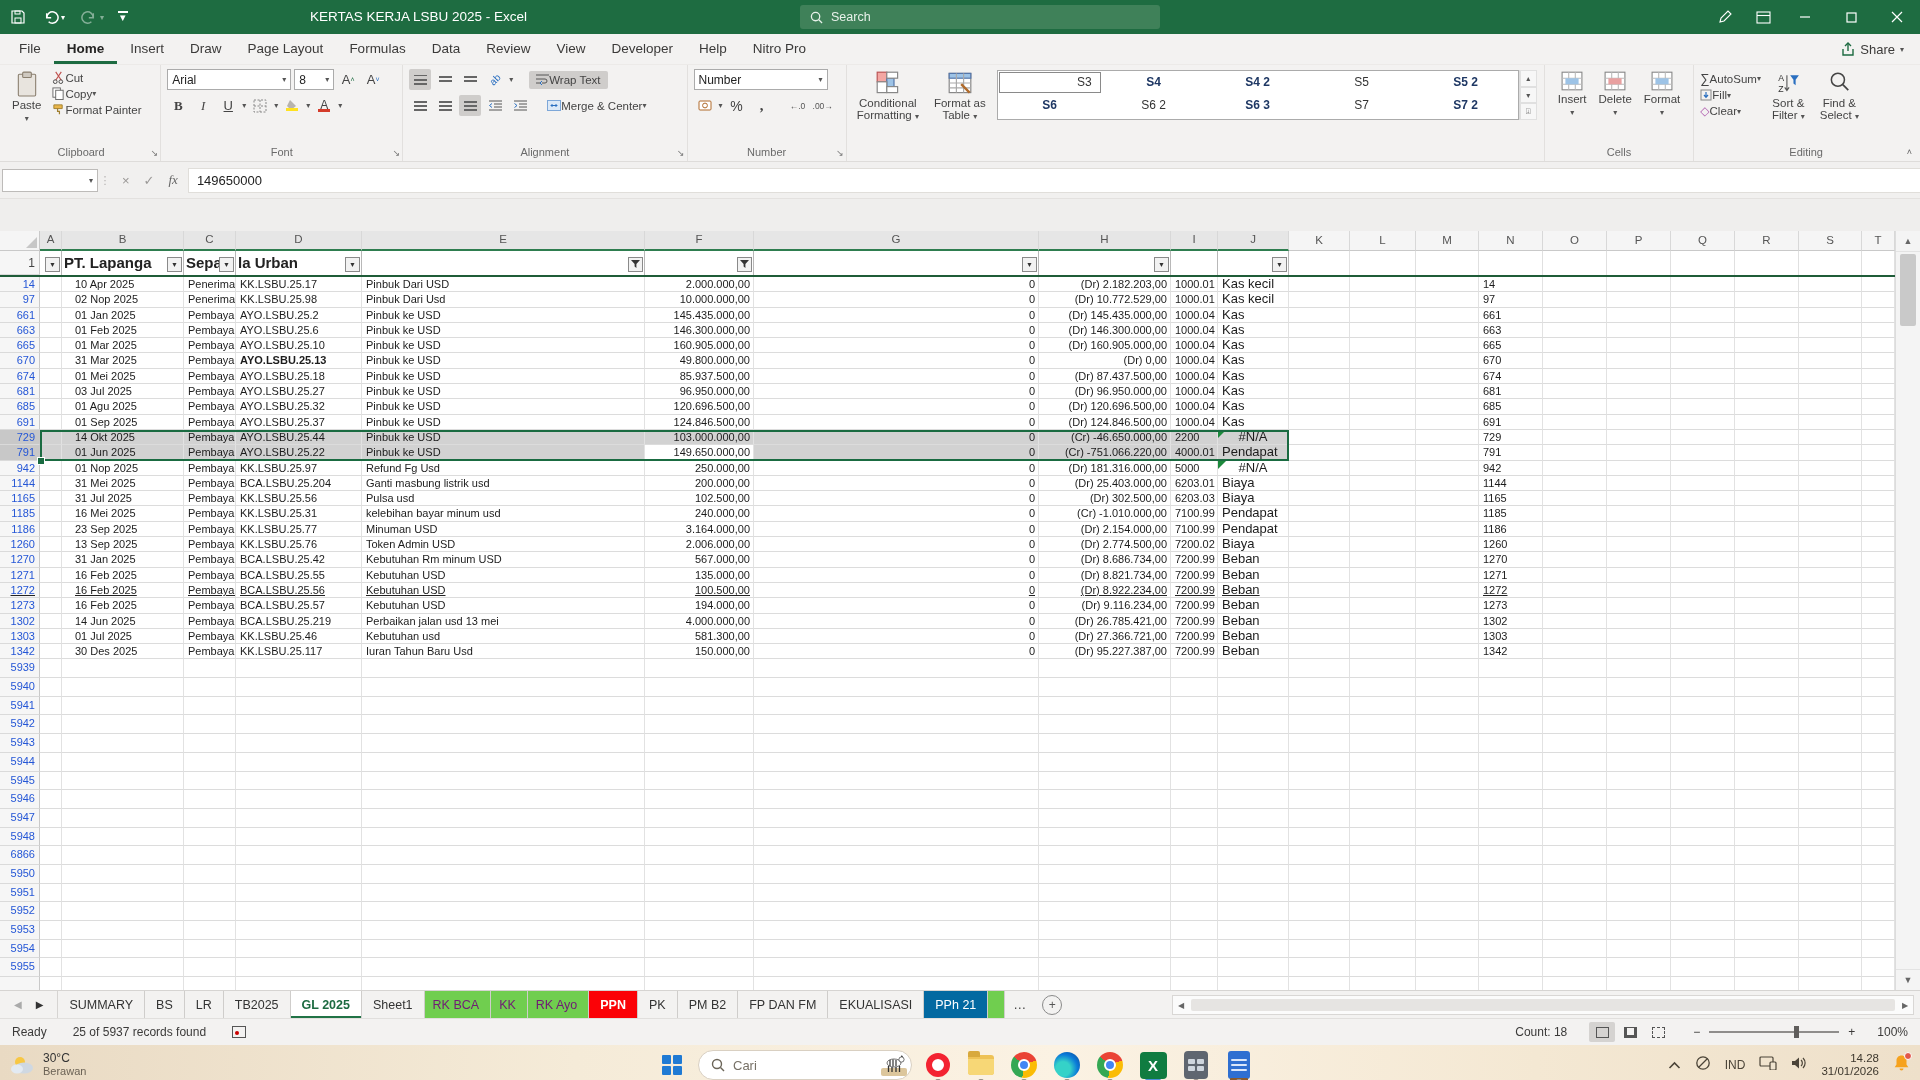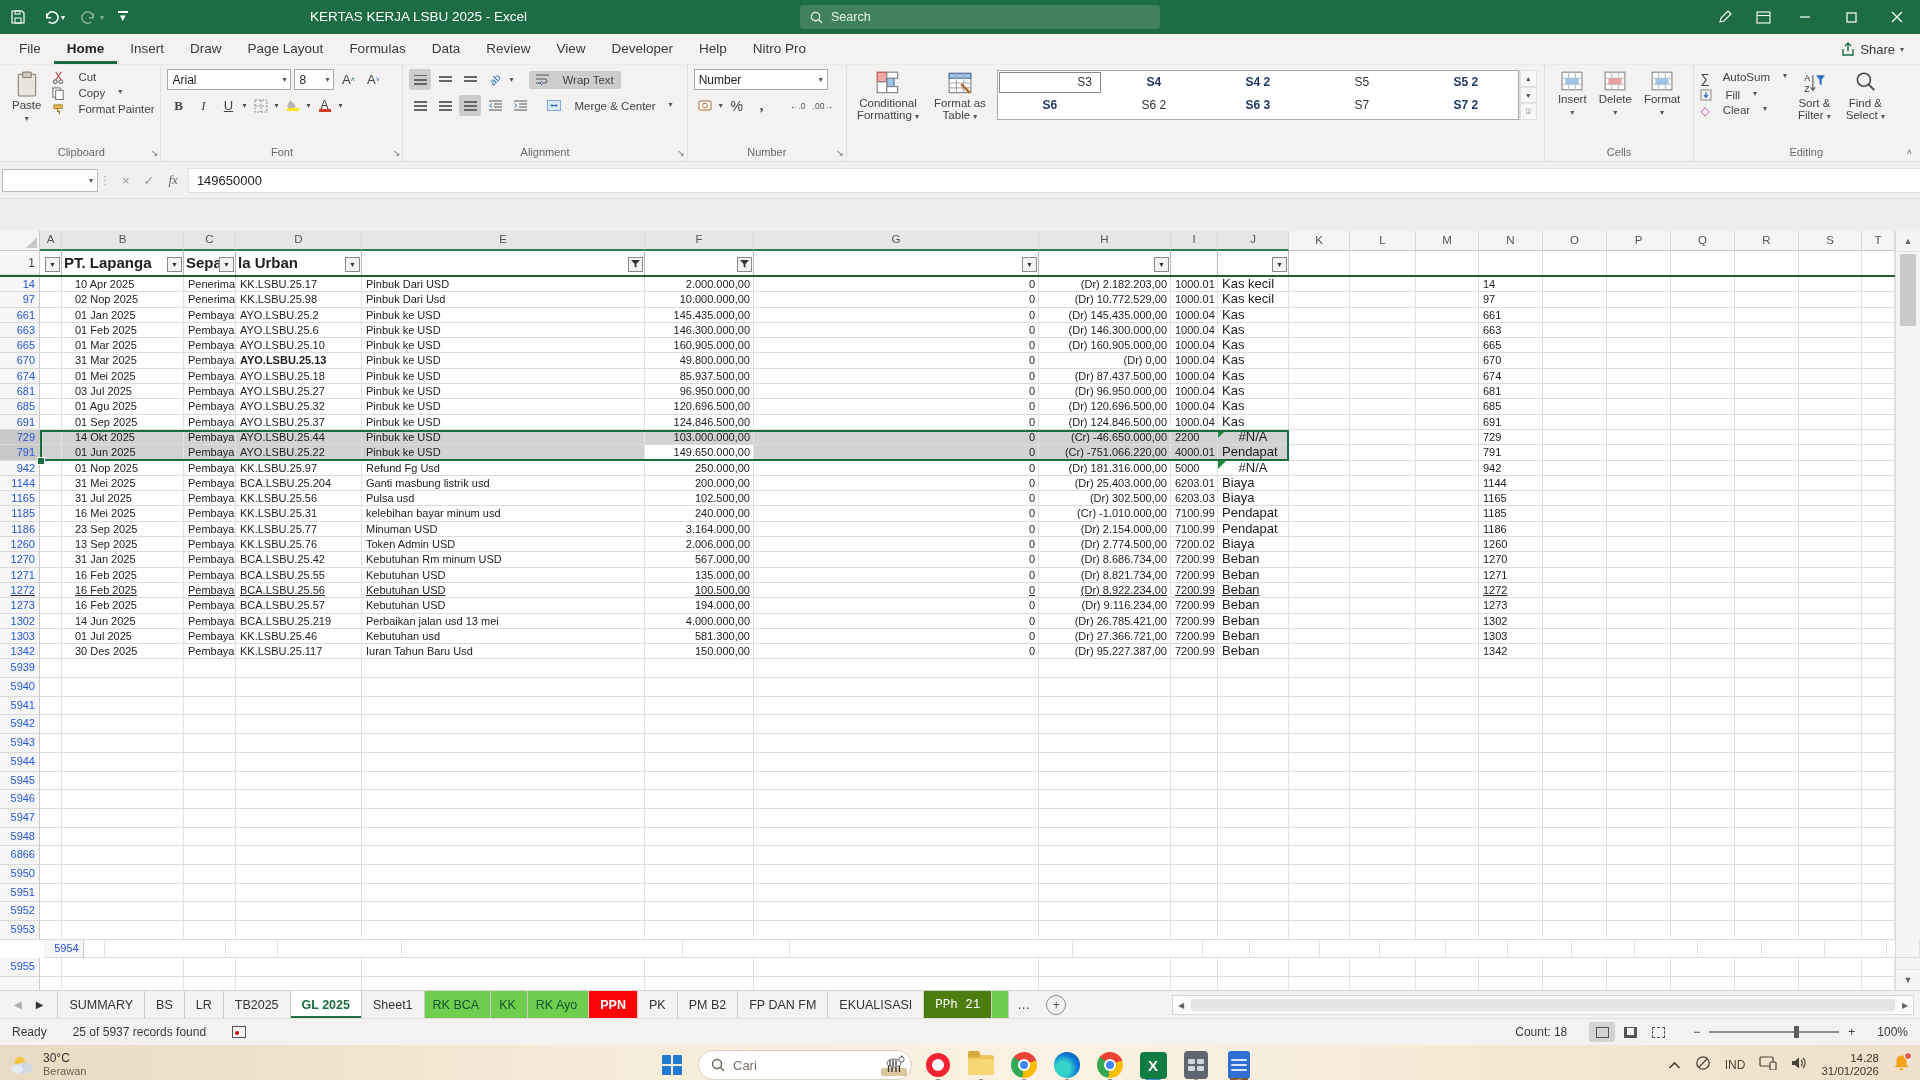--- a/index.html
+++ b/index.html
@@ -26,21 +26,21 @@
   .share{margin-left:auto;display:flex;align-items:center;gap:5px;padding:0 16px;font-size:13px;color:#3b3a39;}
 
   
   .ribbon{height:96px;background:#f3f2f1;display:flex;align-items:stretch;padding:0 2px;border-bottom:1px solid #dedcda;position:relative;}
   .rgroup{position:relative;display:flex;flex-direction:column;border-right:1px solid #e2e0de;padding:4px 6px 0;}
   .rgc{flex:1;display:flex;gap:7px;align-items:flex-start;}
   .rgl{height:17px;line-height:17px;text-align:center;font-size:11px;color:#6a6a6a;}
   .dl{position:absolute;right:2px;bottom:3px;font-size:9px;color:#777;}
   .bigbtn{display:flex;flex-direction:column;align-items:center;gap:2px;font-size:11.5px;color:#444;padding:2px 4px;text-align:center;line-height:12px;}
   .smallstack{display:flex;flex-direction:column;gap:3px;padding-top:2px;}
-  .sitem{display:flex;gap:13px;font-size:11.5px;color:#444;white-space:nowrap;}
+  .sitem{display:flex;align-items:center;gap:0;font-size:11.5px;color:#444;white-space:nowrap;}
   .combo{background:#fff;border:1px solid #ababab;height:21px;display:flex;align-items:center;font-size:12px;color:#222;padding:0 4px;box-sizing:border-box;}
   .combo .drop{margin-left:auto;}
   .drop{font-size:8px;color:#555;}
   .ric{height:21px;min-width:20px;display:flex;align-items:center;justify-content:center;font-size:13px;color:#444;padding:0 1px;}
   .on{background:#cfcdcb;border-radius:2px;}
   .frow{display:flex;align-items:center;gap:3px;}
   .lns{width:13px;height:10px;background:repeating-linear-gradient(to bottom,#666 0 1.5px,transparent 1.5px 4.2px);}
   .ubar{display:inline-block;width:12px;height:3px;margin-top:-2px;}
   .glyB{font-weight:700;font-family:"Liberation Serif",serif;}
   .glyI{font-style:italic;font-family:"Liberation Serif",serif;}
@@ -96,23 +96,23 @@
   .vsbtn{height:20px;display:flex;align-items:center;justify-content:center;font-size:9px;color:#666;border-bottom:1px solid #e3e3e3;}
   .vsthumb{margin:2px 4px;height:72px;background:#c9c9c9;border-radius:2px;}
   .vsdown{position:absolute;bottom:0;left:0;right:0;height:20px;display:flex;align-items:center;justify-content:center;font-size:9px;color:#666;border-top:1px solid #e3e3e3;}
 
   
   .tabbar{height:27px;background:#f3f2f1;border-top:1px solid #d6d4d2;display:flex;align-items:stretch;position:relative;}
   .tnav{display:flex;align-items:center;gap:14px;padding:0 14px;font-size:10px;color:#333;border-right:1px solid #d6d4d2;}
   .sheettabs{display:flex;align-items:stretch;}
   .stab{display:flex;align-items:center;padding:0 11px;font-size:12.5px;color:#333;border-right:1px solid #cfcdcb;white-space:nowrap;box-sizing:border-box;}
   .stab.active{background:#fff;color:#1d6b41;font-weight:700;box-shadow:inset 0 -2px 0 #217346;}
-  .stab.green{background:#70ce4f;color:#14532d;padding-left:8px;}
+  .stab.green{background:#70ce4f;color:#701a75;padding-left:8px;}
   .stab.red{background:#fb0207;color:#fff;font-weight:600;}
-  .stab.darkgreen{background:#4d7c0f;color:#fff;font-family:Liberation Mono, monospace;}
+  .stab.darkgreen{background:#0369a1;color:#fff;}
   .stab.partial{background:#70ce4f;width:17px;padding:0;}
   .tmore{display:flex;align-items:center;padding:0 8px;font-size:13px;color:#444;}
   .taddbtn{display:flex;align-items:center;justify-content:center;width:18px;height:18px;border:1px solid #8a8a8a;border-radius:50%;
     font-size:12px;color:#555;align-self:center;margin:0 8px;}
   .hscroll{position:absolute;right:6px;top:4px;width:740px;height:18px;background:#fbfbfb;border:1px solid #d9d7d5;display:flex;align-items:center;}
   .hsbtn{width:16px;height:100%;display:flex;align-items:center;justify-content:center;font-size:8px;color:#666;}
   .hsthumb{height:12px;flex:1;background:#e6e4e2;margin:0 2px;border-radius:2px;}
 
   
   .statusbar{height:26px;background:#f3f2f1;border-top:1px solid #e1dfdd;display:flex;align-items:center;font-size:12px;color:#3b3a39;padding:0 12px;gap:26px;}
@@ -1554,21 +1554,21 @@
         <div class="cell" style="width: 66px;"></div>
         <div class="cell" style="width: 63px;"></div>
         <div class="cell" style="width: 64px;"></div>
         <div class="cell" style="width: 64px;"></div>
         <div class="cell" style="width: 64px;"></div>
         <div class="cell" style="width: 64px;"></div>
         <div class="cell" style="width: 64px;"></div>
         <div class="cell" style="width: 63px;"></div>
         <div class="cell" style="width: 33px;"></div>
       </div>
-      <div class="grow" style="height: 18.7px; padding-left: 44px;">
+      <div class="grow" style="height: 18.7px;">
         <div class="rnum" style="line-height: 17.7px;">5954</div>
         <div class="cell" style="width: 22px;"></div>
         <div class="cell" style="width: 122px;"></div>
         <div class="cell" style="width: 52px;"></div>
         <div class="cell" style="width: 126px;"></div>
         <div class="cell" style="width: 283px;"></div>
         <div class="cell" style="width: 109px;"></div>
         <div class="cell" style="width: 285px;"></div>
         <div class="cell" style="width: 132px;"></div>
         <div class="cell" style="width: 47px;"></div>

